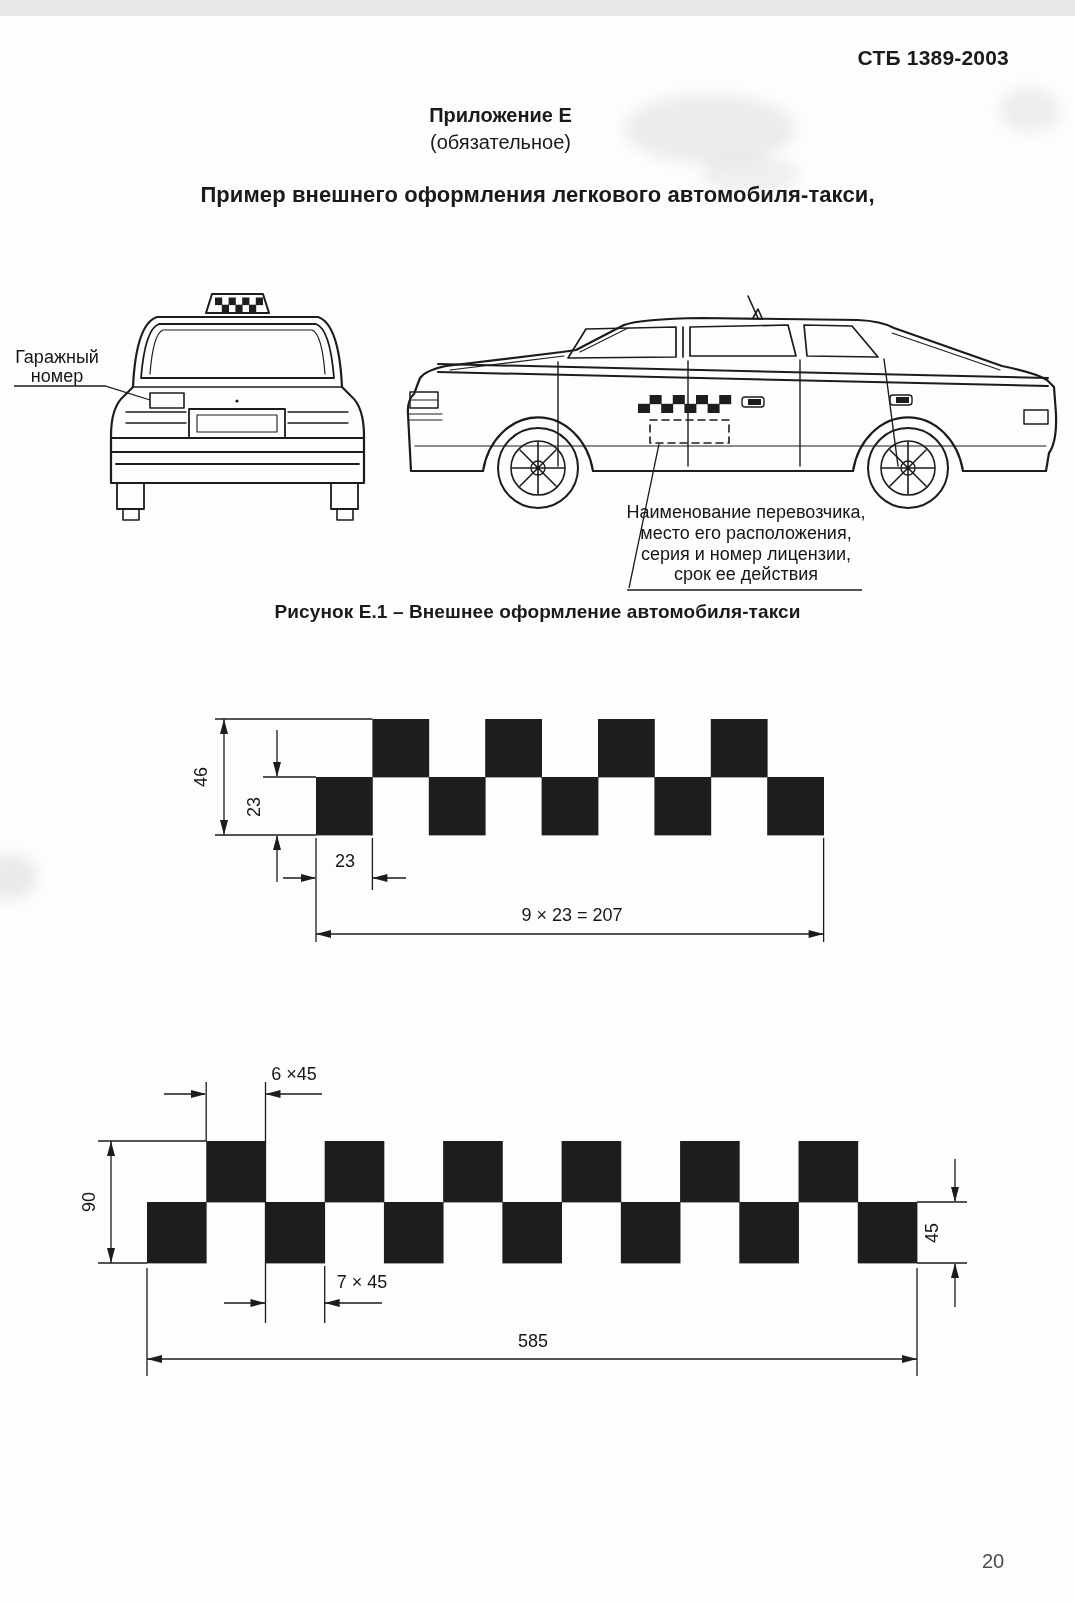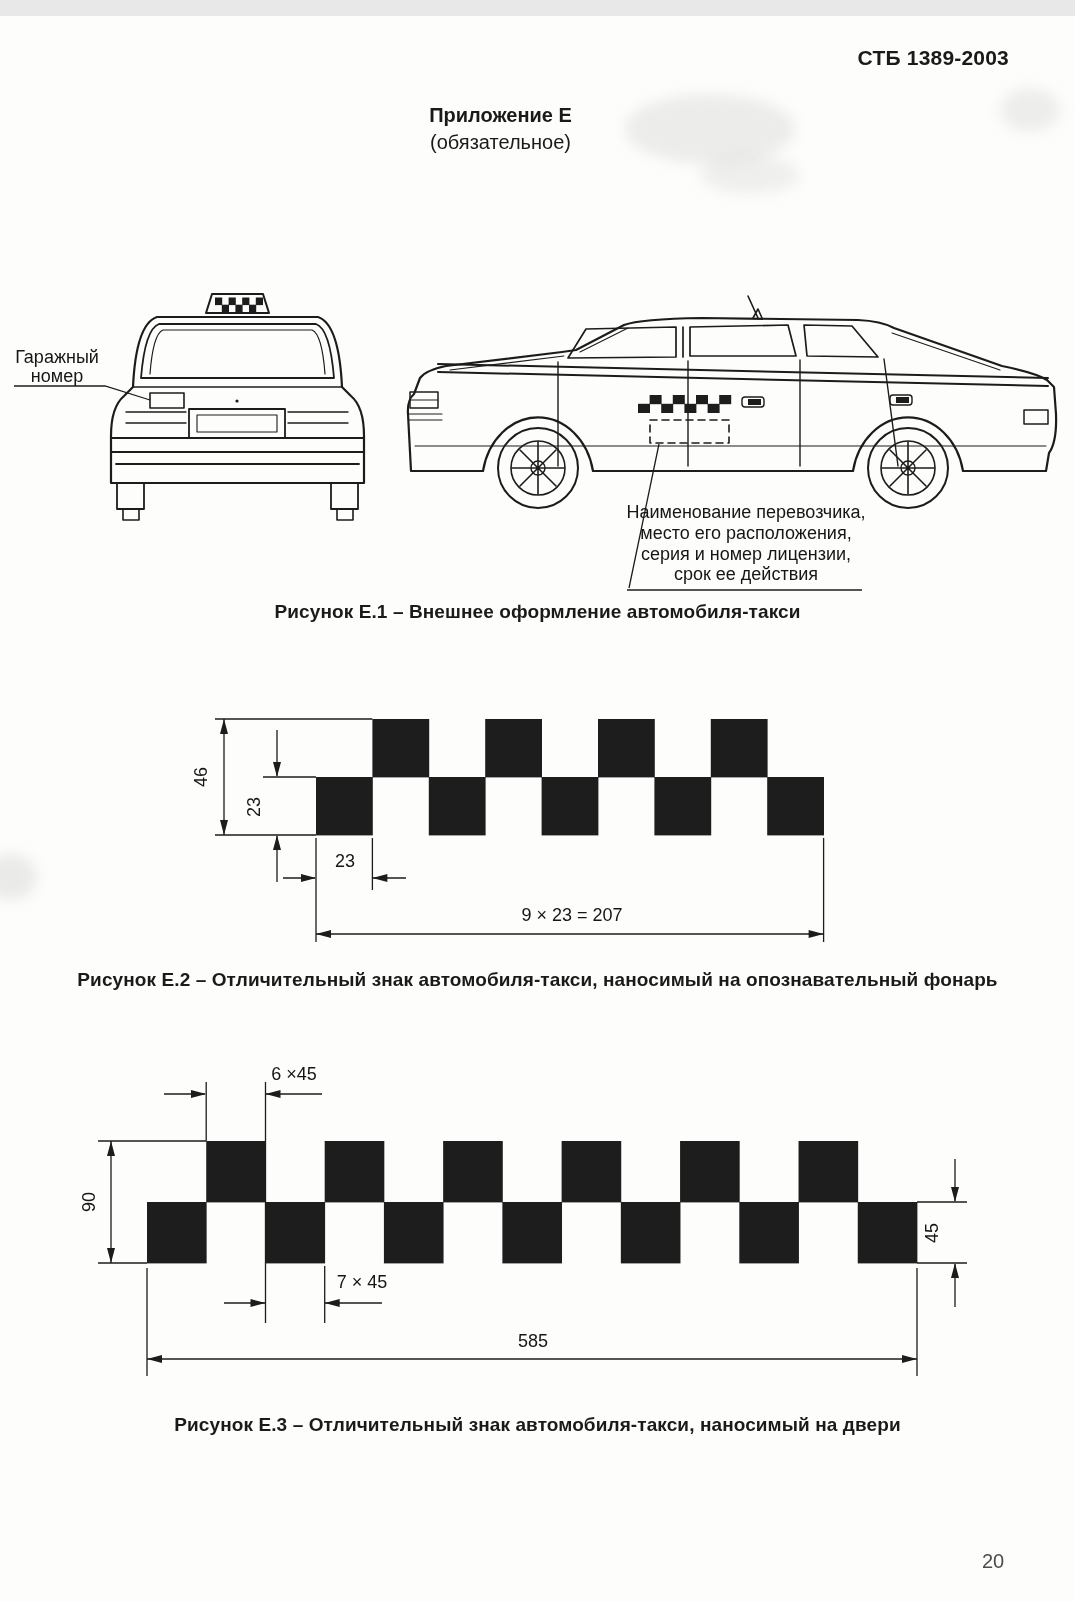--- a/index.html
+++ b/index.html
@@ -31,20 +31,21 @@
   <div class="smudge" style="left:1000px;top:72px;width:60px;height:44px;background:rgba(150,150,150,.15);"></div>
   <div class="smudge" style="left:-18px;top:838px;width:55px;height:46px;background:rgba(150,150,150,.18);"></div>
 
   <div class="abs hdr" style="top:30px;right:66px;">СТБ 1389-2003</div>
 
   <div class="abs center" style="top:88px;transform:translateX(-37px);">
     <div class="app-line1">Приложение Е</div>
     <div class="app-line2" style="margin-top:4px;">(обязательное)</div>
   </div>
 
+  <div class="abs center title-line" style="top:166px;">Пример внешнего оформления легкового автомобиля-такси,</div>
 
   <svg style="top:255px;" width="1075" height="330" viewBox="0 255 1075 330">
 
     <g stroke-linejoin="round" stroke-linecap="round">
 
       <path class="ink" stroke-width="2" d="M206,297 L212,278 H263 L269,297 Z"></path>
       <g>
           <rect x="215" y="281.5" width="7.2" height="7.6000000000000005" fill="#1d1d1d"></rect>
           <rect x="228.6" y="281.5" width="7.2" height="7.6000000000000005" fill="#1d1d1d"></rect>
           <rect x="242.2" y="281.5" width="7.2" height="7.6000000000000005" fill="#1d1d1d"></rect>
@@ -172,21 +173,20 @@
         <polygon points="316,918 331,914 331,922"></polygon>
         <polygon points="823.6,918 808.6,914 808.6,922"></polygon>
       </g>
       <text transform="translate(207,761) rotate(-90)" text-anchor="middle">46</text>
       <text transform="translate(260,791) rotate(-90)" text-anchor="middle">23</text>
       <text x="345" y="851" text-anchor="middle">23</text>
       <text x="572" y="905" text-anchor="middle">9 × 23 = 207</text>
     </g>
   </svg>
 
-  <div class="abs center caption" style="top:953px;">Рисунок Е.2 – Отличительный знак автомобиля-такси, наносимый на опознавательный фонарь</div>
 
   <svg style="top:1010px;" width="1075" height="370" viewBox="0 1010 1075 370">
     <g>
         <rect x="206.23" y="1125" width="59.629999999999995" height="61.4" fill="#1d1d1d"></rect>
         <rect x="324.69" y="1125" width="59.629999999999995" height="61.4" fill="#1d1d1d"></rect>
         <rect x="443.15" y="1125" width="59.629999999999995" height="61.4" fill="#1d1d1d"></rect>
         <rect x="561.6099999999999" y="1125" width="59.629999999999995" height="61.4" fill="#1d1d1d"></rect>
         <rect x="680.0699999999999" y="1125" width="59.629999999999995" height="61.4" fill="#1d1d1d"></rect>
         <rect x="798.53" y="1125" width="59.629999999999995" height="61.4" fill="#1d1d1d"></rect>
         <rect x="147" y="1186" width="59.629999999999995" height="61.4" fill="#1d1d1d"></rect>
@@ -213,16 +213,15 @@
         <polygon points="917,1343 902,1339 902,1347"></polygon>
       </g>
       <text x="294" y="1064" text-anchor="middle">6 ×45</text>
       <text transform="translate(95,1186) rotate(-90)" text-anchor="middle">90</text>
       <text transform="translate(938,1217) rotate(-90)" text-anchor="middle">45</text>
       <text x="362" y="1272" text-anchor="middle">7 × 45</text>
       <text x="533" y="1331" text-anchor="middle">585</text>
     </g>
   </svg>
 
-  <div class="abs center caption" style="top:1398px;">Рисунок Е.3 – Отличительный знак автомобиля-такси, наносимый на двери</div>
 
   <div class="abs pagenum" style="left:982px;top:1534px;">20</div>
 </div>
 
 </body></html>

